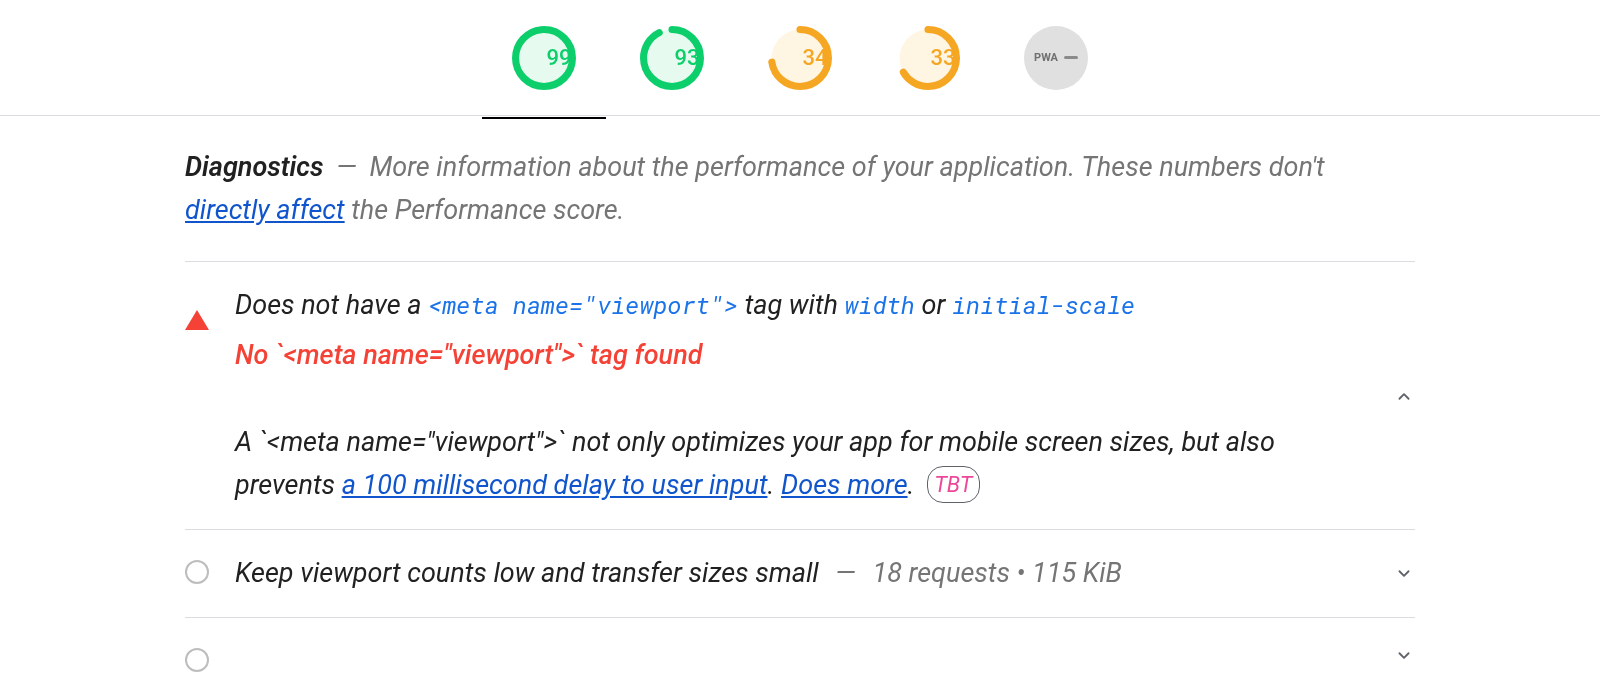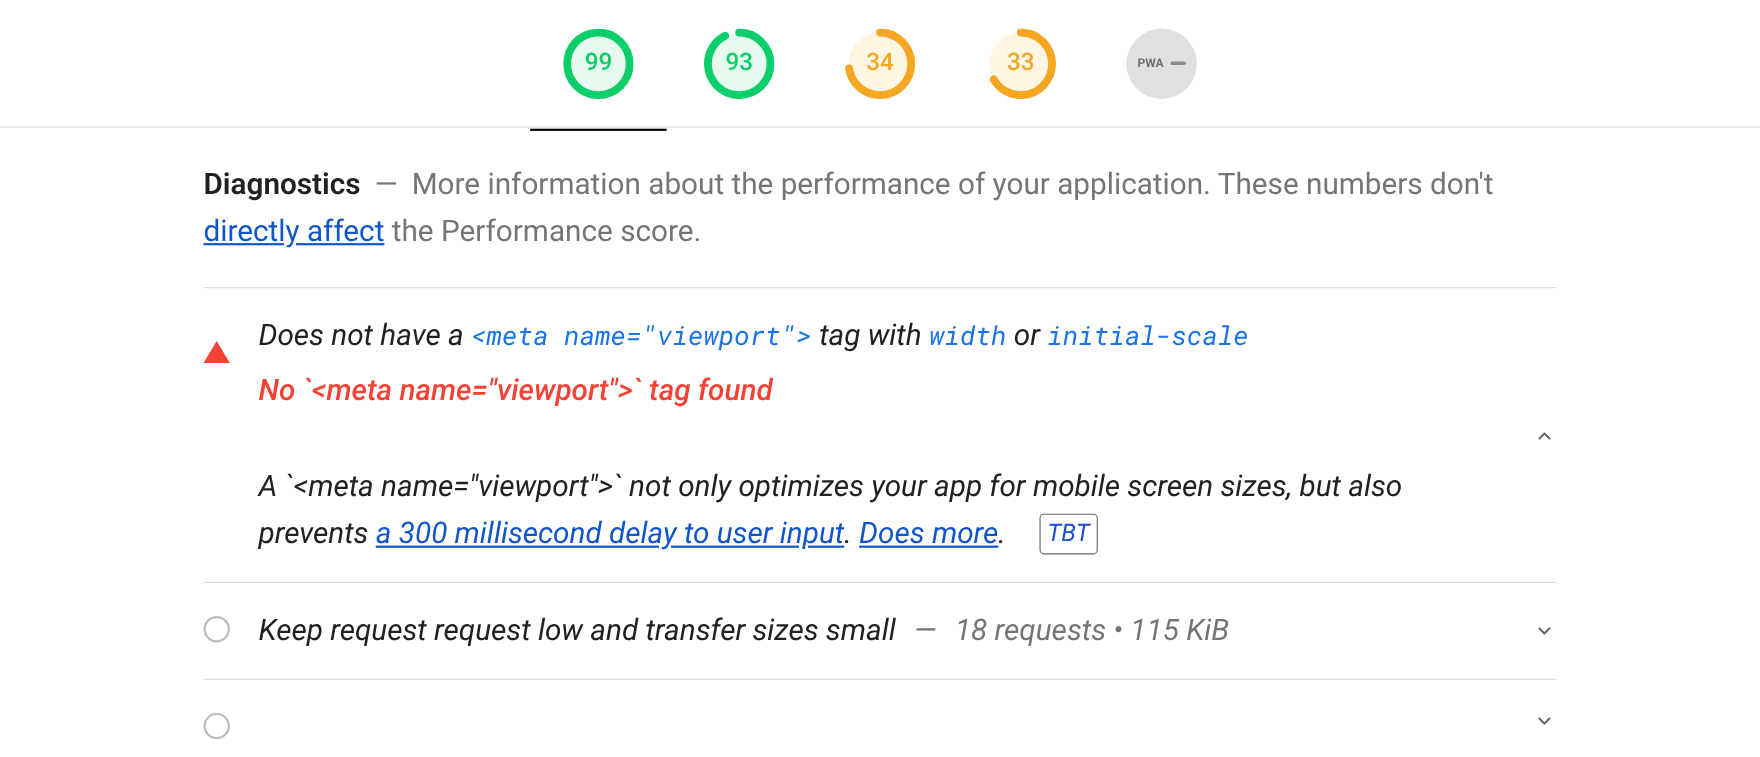--- a/index.html
+++ b/index.html
@@ -24,21 +24,21 @@
   
   .gauge-row{
     display:flex;justify-content:center;align-items:center;gap:64px;
     height:115px;border-bottom:1px solid var(--divider);
   }
   .gauge-wrap{position:relative;display:flex;flex-direction:column;align-items:center;}
   .gauge{width:64px;height:64px;position:relative;}
   .gauge svg{transform:rotate(-90deg);width:64px;height:64px;}
   .gauge .bg, .gauge .fg{fill:none;stroke-width:4;}
   .gauge-label{
-    position:absolute;top:0;left:0;width:64px;height:64px;
+    position:absolute;top:0;left:15px;width:64px;height:64px;
     display:flex;align-items:center;justify-content:center;
     font-size:22px;font-weight:500;
   }
   .gauge--green .fg{stroke:var(--green);}
   .gauge--green .gauge-fill{fill:var(--green-bg);}
   .gauge--green .gauge-label{color:var(--green);}
   .gauge--orange .fg{stroke:var(--orange);}
   .gauge--orange .gauge-fill{fill:var(--orange-bg);}
   .gauge--orange .gauge-label{color:var(--orange);}
   .pwa-badge{
@@ -48,21 +48,21 @@
   }
   .pwa-badge .dash{width:14px;height:3px;background:#8a8a8a;border-radius:2px;}
   .active-underline{
     position:absolute;bottom:-29px;left:-30px;width:124px;height:2px;background:#000;
   }
 
   
   .content{width:1230px;margin:0 auto;padding-top:30px;}
   .section-head{
     font-size:27px;line-height:1.6;color:var(--muted);
-    border-bottom:1px solid var(--divider);padding-bottom:29px;
+    border-bottom:1px solid var(--divider);padding-bottom:29px;font-style:italic;
   }
   .section-head .title{font-weight:600;color:var(--text);}
   .section-head .dash{color:var(--muted);margin:0 6px;}
   .section-head a{color:var(--link);text-decoration:underline;}
 
   .audit{
     border-bottom:1px solid var(--divider);
     padding:22px 0;
     display:flex;align-items:flex-start;gap:26px;
   }
@@ -71,22 +71,22 @@
   }
   .audit .chevron svg{width:22px;height:22px;display:block;}
   .audit-icon{flex:0 0 24px;display:flex;justify-content:center;}
   .audit-body{flex:1;font-size:27px;line-height:1.6;font-style:italic;}
   .audit-body.collapsed{font-size:27px;color:var(--text);}
   .audit .mono{font-family:var(--mono-font);color:var(--mono-blue);font-size:24px;}
   .audit .fail-line{color:var(--fail-red);font-weight:500;margin-top:6px;font-size:27px;}
   .audit .desc{margin-top:44px;font-size:27px;color:var(--text);}
   .audit .desc a{color:var(--link);text-decoration:underline;}
   .pill{
-    display:inline-block;border:1px solid #5f6368;border-radius:4px;
-    padding:0 6px;font-size:22px;color:#1d4ed8;vertical-align:2px;margin-left:24px;
+    display:inline-block;border:1px solid #5f6368;border-radius:16px;
+    padding:0 6px;font-size:22px;color:#ec4899;vertical-align:2px;margin-left:6px;
     font-family:var(--body-font);
   }
 
   .collapsed-summary .extra{color:var(--muted);}
   .collapsed-summary .dash{color:var(--muted);margin:0 10px;}
   .neutral-dot{
     width:20px;height:20px;border:2px solid #bdbdbd;border-radius:50%;
     margin-top:8px;
   }
   .tri-fail{
@@ -161,36 +161,36 @@
   <div class="audit">
     <div class="audit-icon">
       <div class="tri-fail"></div>
     </div>
     <div class="audit-body">
       <div>
         <span>Does not have a </span><span class="mono">&lt;meta name="viewport"&gt;</span><span> tag with </span><span class="mono">width</span><span> or </span><span class="mono">initial-scale</span>
       </div>
       <div class="fail-line">No `&lt;meta name="viewport"&gt;` tag found</div>
       <div class="desc">
-        <span>A `&lt;meta name="viewport"&gt;` not only optimizes your app for mobile screen sizes, but also prevents </span><a href="#">a 300 millisecond delay to user input</a><span>. </span><a href="#">Does more</a><span>. </span><span class="pill">TBT</span>
+        <span>A `&lt;meta name="viewport"&gt;` not only optimizes your app for mobile screen sizes, but also prevents </span><a href="#">a 100 millisecond delay to user input</a><span>. </span><a href="#">Does more</a><span>. </span><span class="pill">TBT</span>
       </div>
     </div>
     <div class="chevron">
       <svg viewBox="0 0 24 24">
           <path d="M7 15l5-5 5 5" fill="none" stroke="currentColor" stroke-width="2" stroke-linecap="round" stroke-linejoin="round"></path>
         </svg>
     </div>
   </div>
 
   <div class="audit">
     <div class="audit-icon">
       <div class="neutral-dot"></div>
     </div>
     <div class="audit-body collapsed collapsed-summary">
-      <span>Keep request request low and transfer sizes small</span>
+      <span>Keep viewport counts low and transfer sizes small</span>
       <span class="dash">—</span>
       <span class="extra">18 requests • 115 KiB</span>
     </div>
     <div class="chevron">
       <svg viewBox="0 0 24 24">
           <path d="M7 9l5 5 5-5" fill="none" stroke="currentColor" stroke-width="2" stroke-linecap="round" stroke-linejoin="round"></path>
         </svg>
     </div>
   </div>
 

